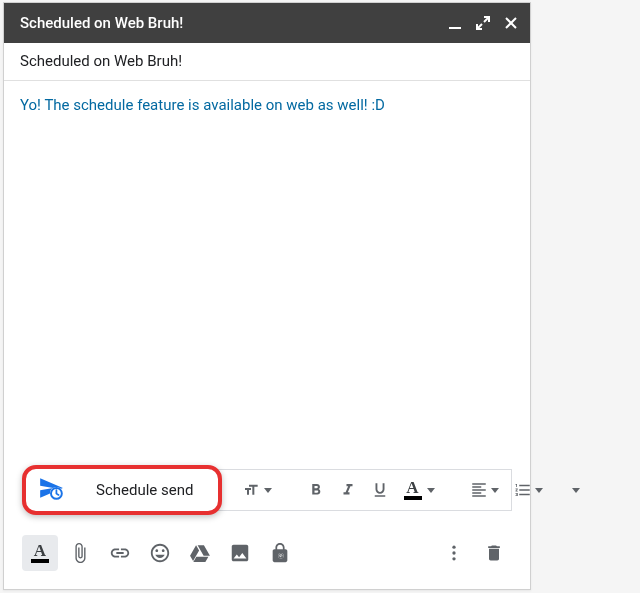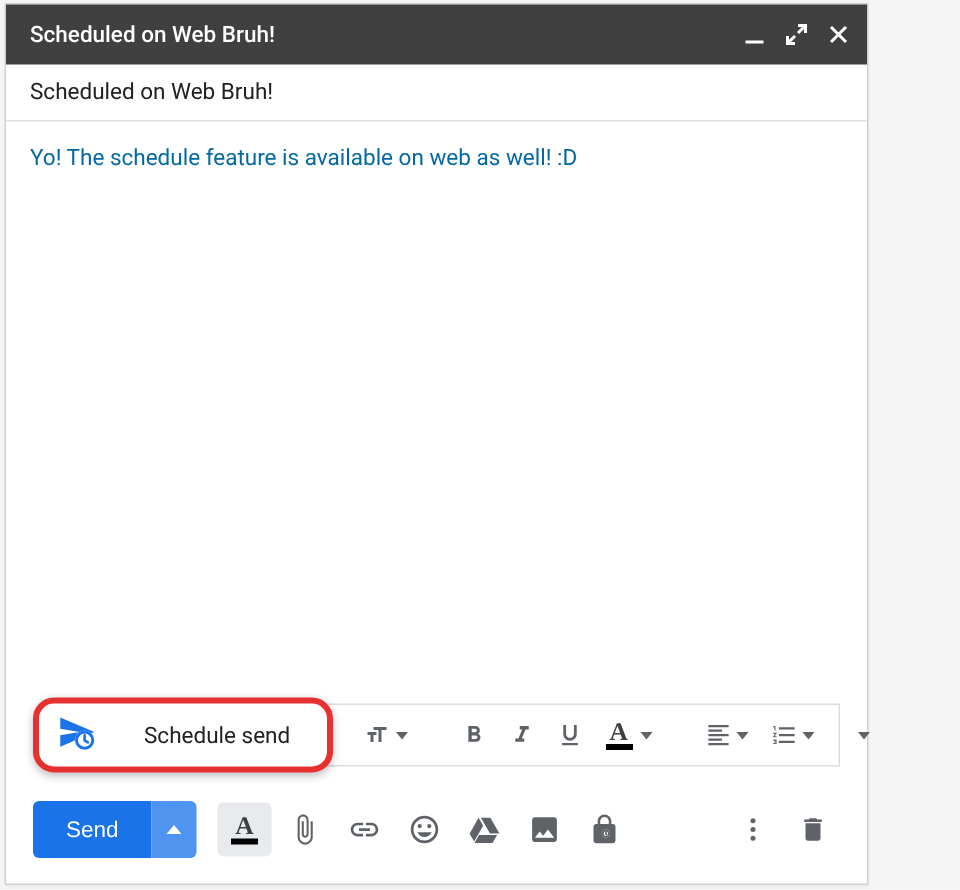--- a/index.html
+++ b/index.html
@@ -9,21 +9,21 @@
     background: #f5f5f5;
     width: 640px;
     height: 593px;
     overflow: hidden;
     position: relative;
   }
   .compose-window {
     position: absolute;
     top: 2px;
     left: 3px;
-    width: 576px;
+    width: 528px;
     height: 588px;
     background: #fff;
     border: 1px solid #d0d0d0;
     display: flex;
     flex-direction: column;
     box-shadow: 0 1px 2px rgba(0,0,0,0.06);
   }
   .header {
     background: #404040;
     color: #fff;
@@ -322,26 +322,20 @@
         <path d="M2 3v7l12 2-12 2v7l21-9L2 3z"></path>
         <circle cx="17" cy="17" r="6" fill="#fff"></circle>
         <circle cx="17" cy="17" r="5" fill="none" stroke="#1a73e8" stroke-width="1.8"></circle>
         <path d="M17 14v3.2l2 1.2" stroke="#1a73e8" stroke-width="1.6" fill="none" stroke-linecap="round"></path>
       </svg>
     </span>
     <span class="label">Schedule send</span>
   </div>
 
   <div class="bottom-toolbar">
-    <div class="send-combo">
-      <button class="send-btn">Send</button>
-      <button class="send-more">
-        <span class="arrow-up"></span>
-      </button>
-    </div>
     <div class="tool-btn active">
       <div class="font-color-A">
         <span class="letter">A</span>
         <span class="underline-bar"></span>
       </div>
     </div>
     <div class="tool-btn">
       <svg width="22" height="22" viewBox="0 0 24 24" fill="#5f6368">
           <path d="M16.5 6v11.5c0 2.21-1.79 4-4 4s-4-1.79-4-4V5c0-1.38 1.12-2.5 2.5-2.5S13.5 3.62 13.5 5v10.5c0 .55-.45 1-1 1s-1-.45-1-1V6H10v9.5c0 1.38 1.12 2.5 2.5 2.5s2.5-1.12 2.5-2.5V5c0-2.21-1.79-4-4-4S7 2.79 7 5v12.5c0 3.04 2.46 5.5 5.5 5.5s5.5-2.46 5.5-5.5V6h-1.5z"></path>
         </svg>

